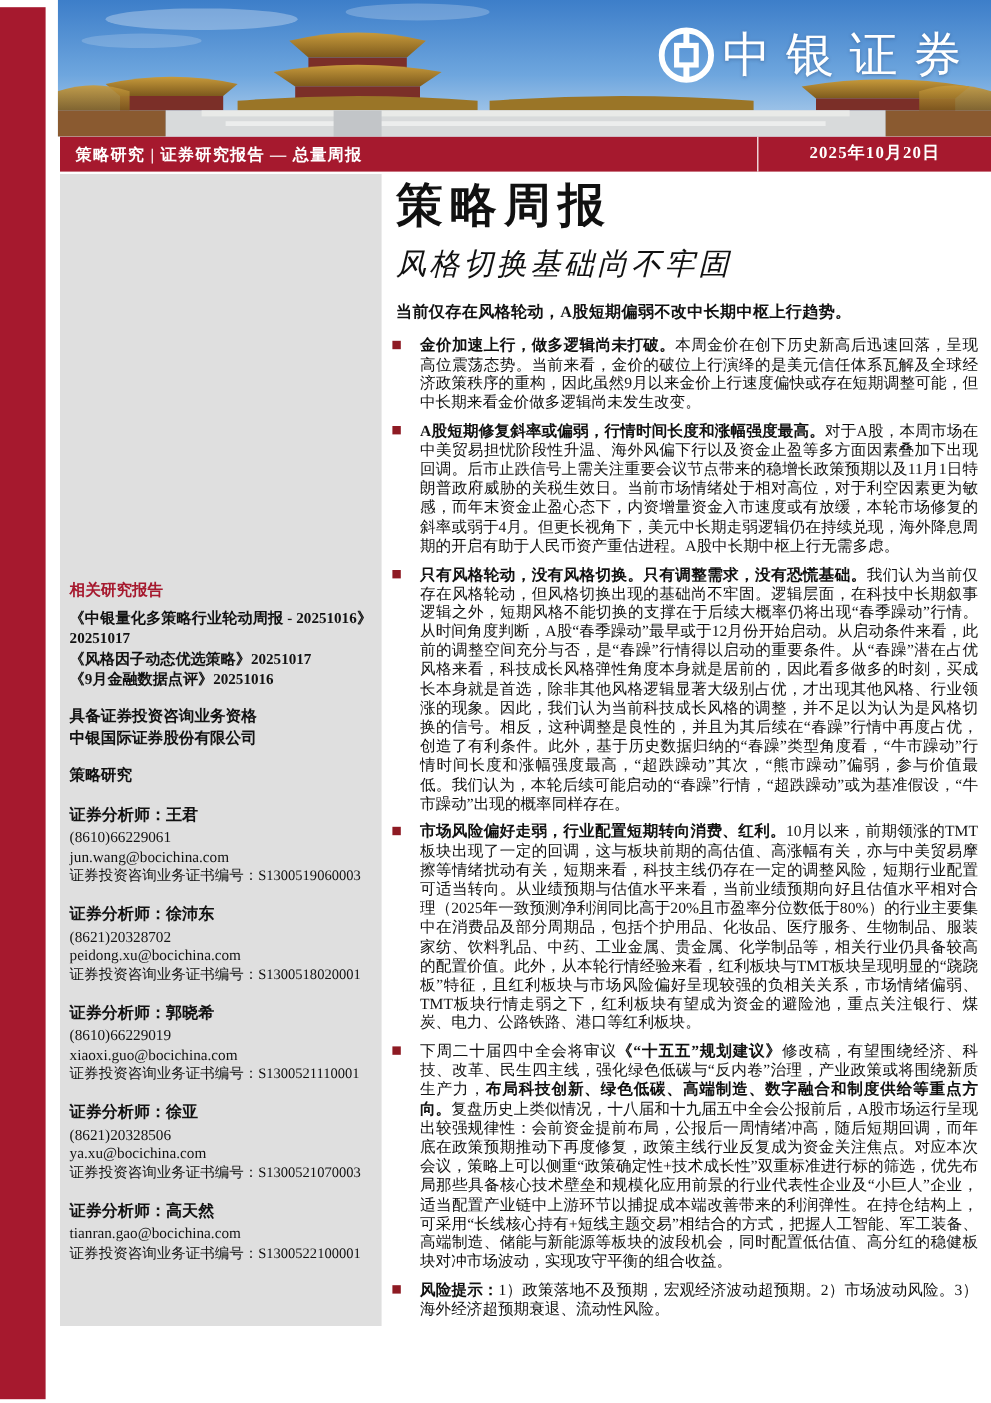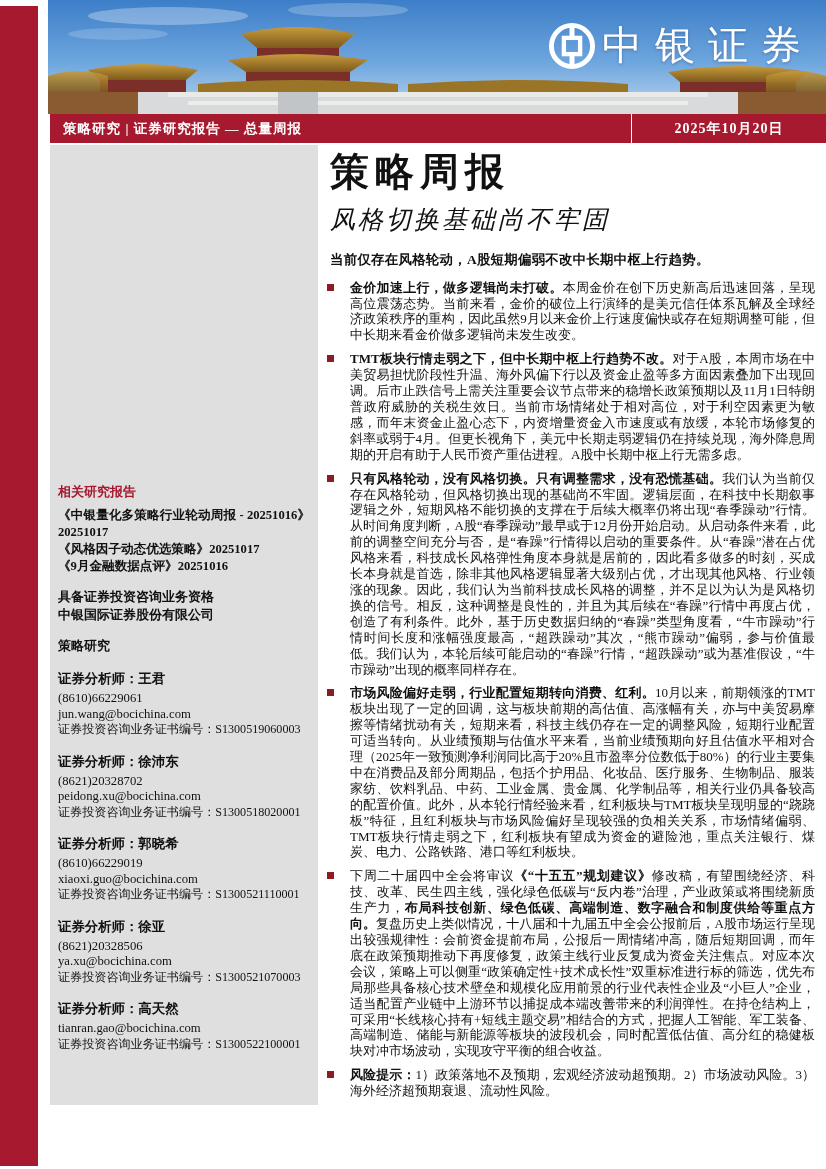--- a/index.html
+++ b/index.html
@@ -148,19 +148,19 @@
       </div>
     </div>
 </div>
 
 <div class="main">
   <div class="title">策略周报</div>
   <div class="subtitle">风格切换基础尚不牢固</div>
   <div class="lead">当前仅存在风格轮动，A股短期偏弱不改中长期中枢上行趋势。</div>
   <div class="bullets" id="bullet-list">
       <div class="bullet"><span class="marker"></span><span class="b">金价加速上行，做多逻辑尚未打破。</span><span>本周金价在创下历史新高后迅速回落，呈现高位震荡态势。当前来看，金价的破位上行演绎的是美元信任体系瓦解及全球经济政策秩序的重构，因此虽然9月以来金价上行速度偏快或存在短期调整可能，但中长期来看金价做多逻辑尚未发生改变。</span></div>
-      <div class="bullet"><span class="marker"></span><span class="b">TMT板块行情走弱之下，但中长期中枢上行趋势不改。</span><span>对于A股，本周市场在中美贸易担忧阶段性升温、海外风偏下行以及资金止盈等多方面因素叠加下出现回调。后市止跌信号上需关注重要会议节点带来的稳增长政策预期以及11月1日特朗普政府威胁的关税生效日。当前市场情绪处于相对高位，对于利空因素更为敏感，而年末资金止盈心态下，内资增量资金入市速度或有放缓，本轮市场修复的斜率或弱于4月。但更长视角下，美元中长期走弱逻辑仍在持续兑现，海外降息周期的开启有助于人民币资产重估进程。A股中长期中枢上行无需多虑。</span></div>
+      <div class="bullet"><span class="marker"></span><span class="b">A股短期修复斜率或偏弱，行情时间长度和涨幅强度最高。</span><span>对于A股，本周市场在中美贸易担忧阶段性升温、海外风偏下行以及资金止盈等多方面因素叠加下出现回调。后市止跌信号上需关注重要会议节点带来的稳增长政策预期以及11月1日特朗普政府威胁的关税生效日。当前市场情绪处于相对高位，对于利空因素更为敏感，而年末资金止盈心态下，内资增量资金入市速度或有放缓，本轮市场修复的斜率或弱于4月。但更长视角下，美元中长期走弱逻辑仍在持续兑现，海外降息周期的开启有助于人民币资产重估进程。A股中长期中枢上行无需多虑。</span></div>
       <div class="bullet"><span class="marker"></span><span class="b">只有风格轮动，没有风格切换。只有调整需求，没有恐慌基础。</span><span>我们认为当前仅存在风格轮动，但风格切换出现的基础尚不牢固。逻辑层面，在科技中长期叙事逻辑之外，短期风格不能切换的支撑在于后续大概率仍将出现“春季躁动”行情。从时间角度判断，A股“春季躁动”最早或于12月份开始启动。从启动条件来看，此前的调整空间充分与否，是“春躁”行情得以启动的重要条件。从“春躁”潜在占优风格来看，科技成长风格弹性角度本身就是居前的，因此看多做多的时刻，买成长本身就是首选，除非其他风格逻辑显著大级别占优，才出现其他风格、行业领涨的现象。因此，我们认为当前科技成长风格的调整，并不足以为认为是风格切换的信号。相反，这种调整是良性的，并且为其后续在“春躁”行情中再度占优，创造了有利条件。此外，基于历史数据归纳的“春躁”类型角度看，“牛市躁动”行情时间长度和涨幅强度最高，“超跌躁动”其次，“熊市躁动”偏弱，参与价值最低。我们认为，本轮后续可能启动的“春躁”行情，“超跌躁动”或为基准假设，“牛市躁动”出现的概率同样存在。</span></div>
       <div class="bullet"><span class="marker"></span><span class="b">市场风险偏好走弱，行业配置短期转向消费、红利。</span><span>10月以来，前期领涨的TMT板块出现了一定的回调，这与板块前期的高估值、高涨幅有关，亦与中美贸易摩擦等情绪扰动有关，短期来看，科技主线仍存在一定的调整风险，短期行业配置可适当转向。从业绩预期与估值水平来看，当前业绩预期向好且估值水平相对合理（2025年一致预测净利润同比高于20%且市盈率分位数低于80%）的行业主要集中在消费品及部分周期品，包括个护用品、化妆品、医疗服务、生物制品、服装家纺、饮料乳品、中药、工业金属、贵金属、化学制品等，相关行业仍具备较高的配置价值。此外，从本轮行情经验来看，红利板块与TMT板块呈现明显的“跷跷板”特征，且红利板块与市场风险偏好呈现较强的负相关关系，市场情绪偏弱、TMT板块行情走弱之下，红利板块有望成为资金的避险池，重点关注银行、煤炭、电力、公路铁路、港口等红利板块。</span></div>
       <div class="bullet"><span class="marker"></span><span>下周二十届四中全会将审议</span><span class="b">《“十五五”规划建议》</span><span>修改稿，有望围绕经济、科技、改革、民生四主线，强化绿色低碳与“反内卷”治理，产业政策或将围绕新质生产力，</span><span class="b">布局科技创新、绿色低碳、高端制造、数字融合和制度供给等重点方向。</span><span>复盘历史上类似情况，十八届和十九届五中全会公报前后，A股市场运行呈现出较强规律性：会前资金提前布局，公报后一周情绪冲高，随后短期回调，而年底在政策预期推动下再度修复，政策主线行业反复成为资金关注焦点。对应本次会议，策略上可以侧重“政策确定性+技术成长性”双重标准进行标的筛选，优先布局那些具备核心技术壁垒和规模化应用前景的行业代表性企业及“小巨人”企业，适当配置产业链中上游环节以捕捉成本端改善带来的利润弹性。在持仓结构上，可采用“长线核心持有+短线主题交易”相结合的方式，把握人工智能、军工装备、高端制造、储能与新能源等板块的波段机会，同时配置低估值、高分红的稳健板块对冲市场波动，实现攻守平衡的组合收益。</span></div>
       <div class="bullet"><span class="marker"></span><span class="b">风险提示：</span><span>1）政策落地不及预期，宏观经济波动超预期。2）市场波动风险。3）海外经济超预期衰退、流动性风险。</span></div>
     </div>
 </div>
 
 </body></html>

